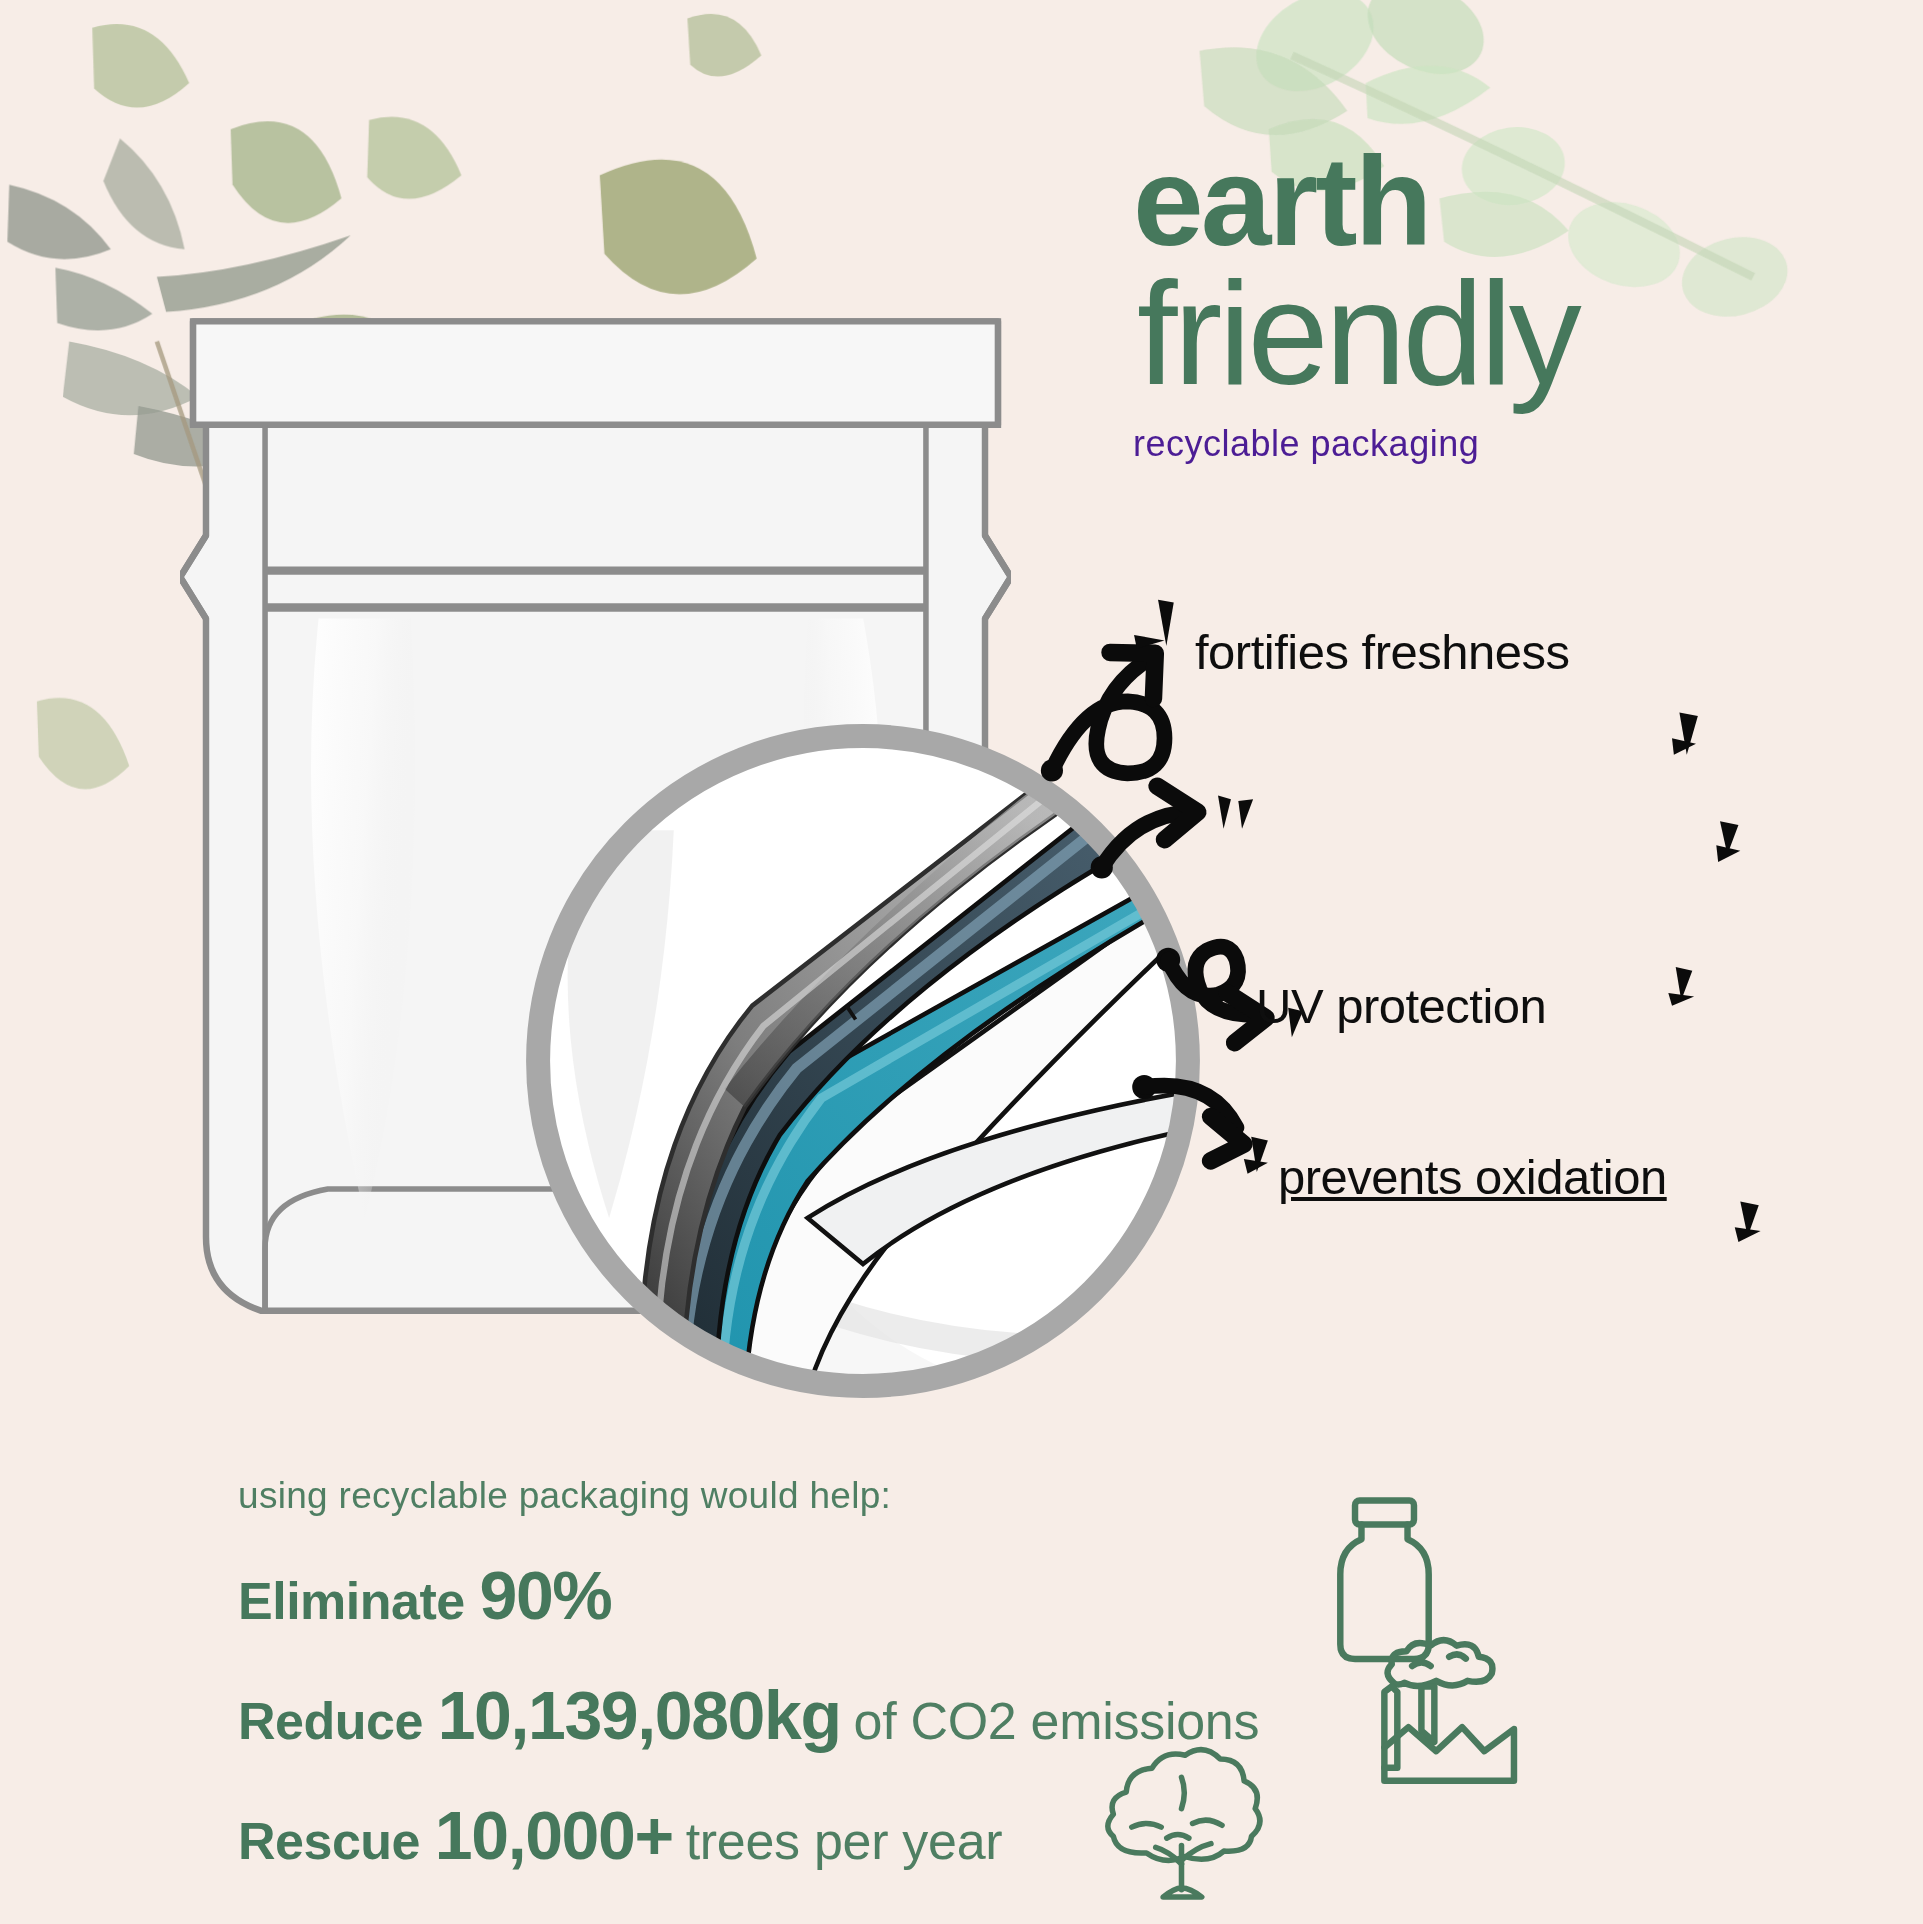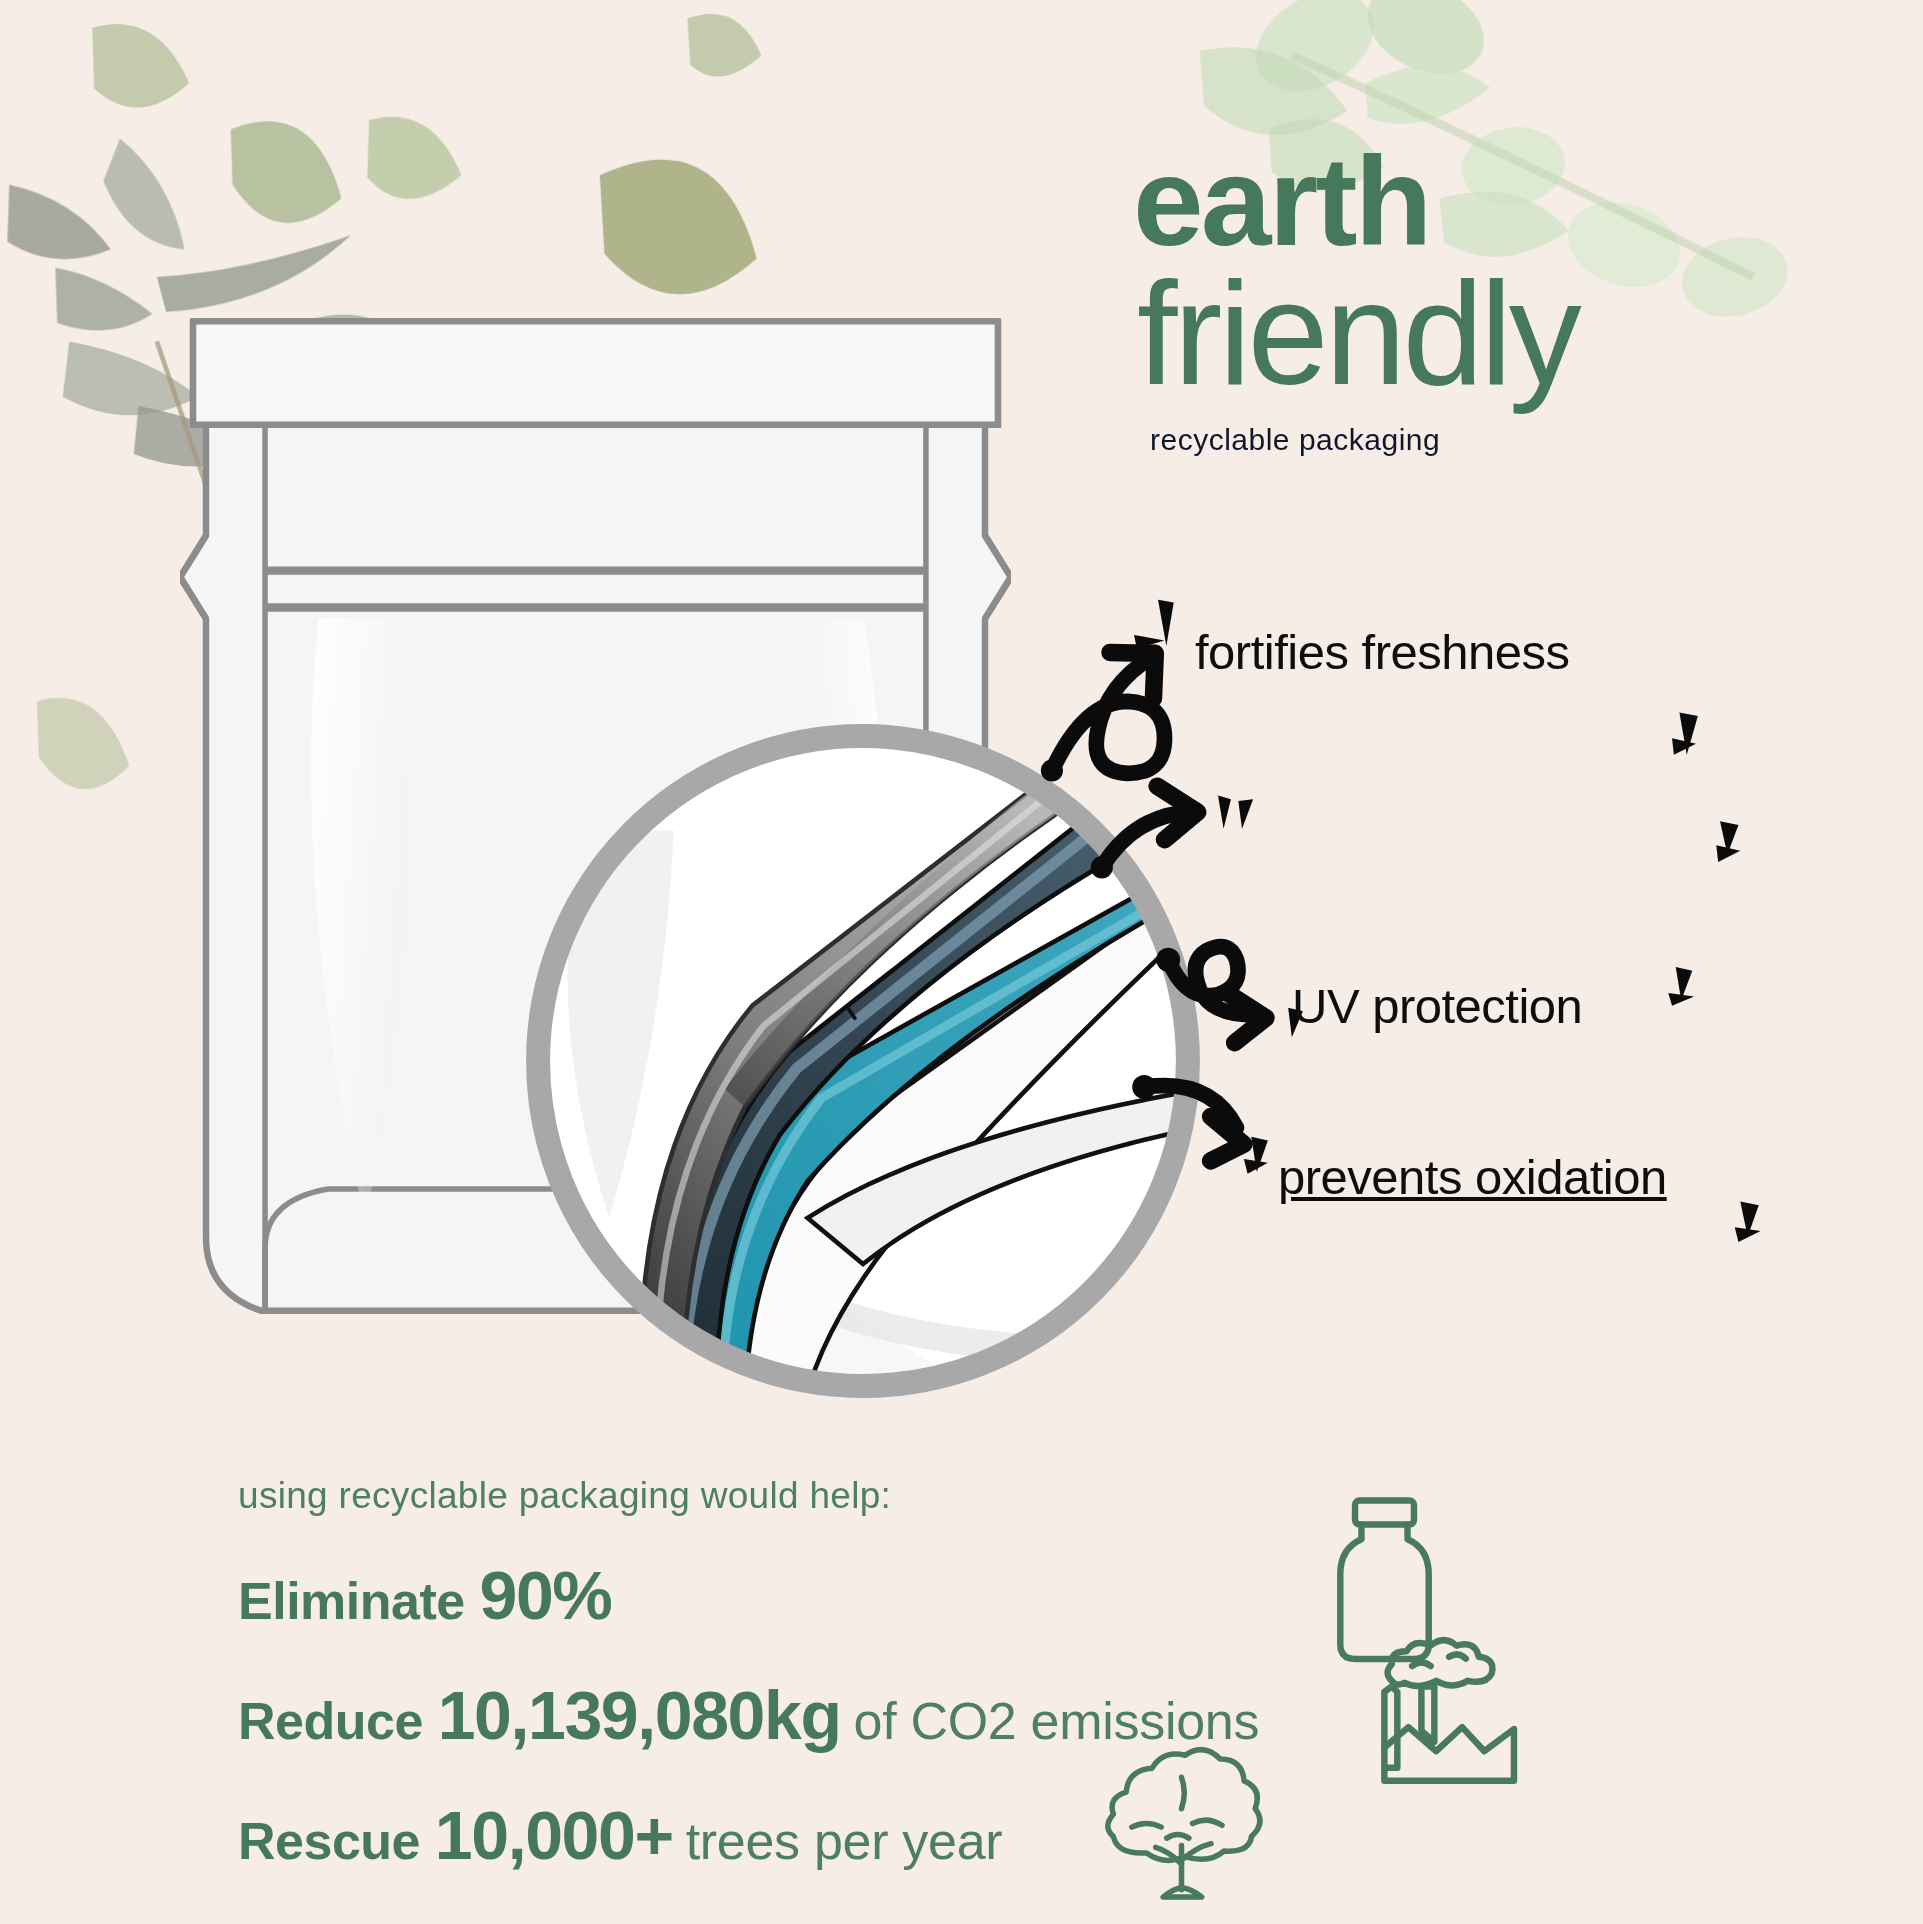--- a/index.html
+++ b/index.html
@@ -24,33 +24,33 @@
   #headline{position:absolute;left:1133px;top:143px;width:775px;}
   .h-earth{
     font-size:127px;font-weight:700;color:#46785C;
     line-height:0.92;letter-spacing:-2.8px;margin:0;
   }
   .h-friendly{
     font-size:146px;font-weight:300;color:#46785C;
     line-height:0.94;letter-spacing:-3.7px;margin:4px;margin-top:5.5px;
   }
   .h-sub{
-    font-size:30px;font-weight:300;color:#0f172a;
-    letter-spacing:0.5px;margin:17px;margin-top:20px;
+    font-size:36px;font-weight:300;color:#4c1d95;
+    letter-spacing:0.5px;margin:0;margin-top:20px;
   }
 
   
   .feature{
     position:absolute;
     font-size:49px;font-weight:300;color:#0E0E0E;
     white-space:nowrap;letter-spacing:-0.5px;
   }
   #feat0{left:1195px;top:624px;}
   #feat1{left:1253px;top:792px;}
-  #feat2{left:1292px;top:978px;}
+  #feat2{left:1256px;top:978px;}
   #feat3{left:1278px;top:1149px;text-decoration:underline;}
 
   
   #stats{position:absolute;left:238px;top:1475px;width:1440px;}
   .stats-intro{
     font-size:37px;font-weight:300;color:#4F7F63;
     letter-spacing:0.3px;margin:0 0 39px 0;
   }
   .stat-row{
     display:flex;align-items:baseline;margin-bottom:42px;white-space:nowrap;

